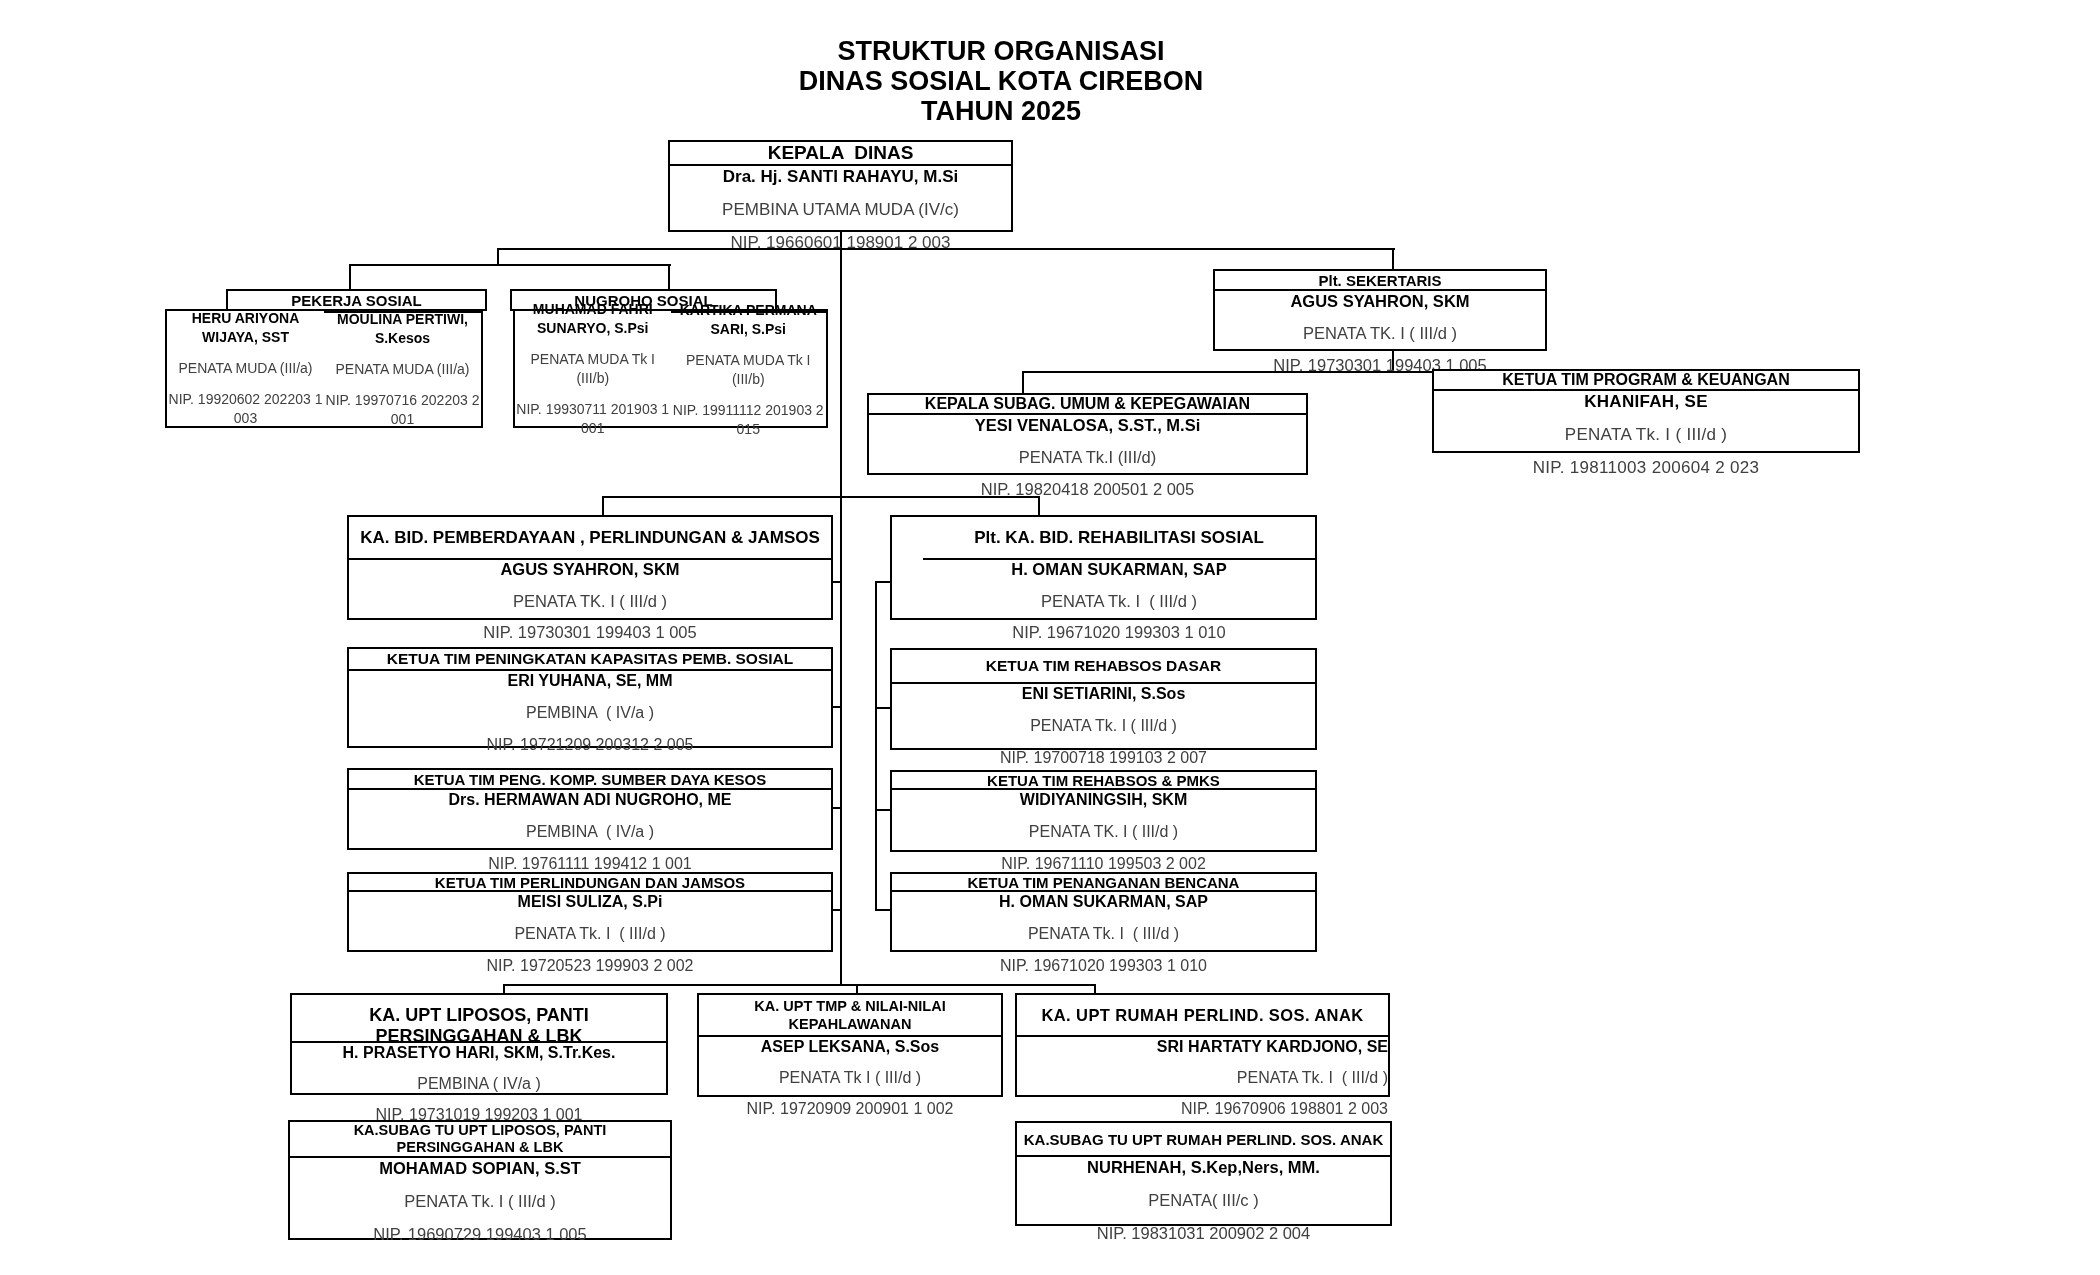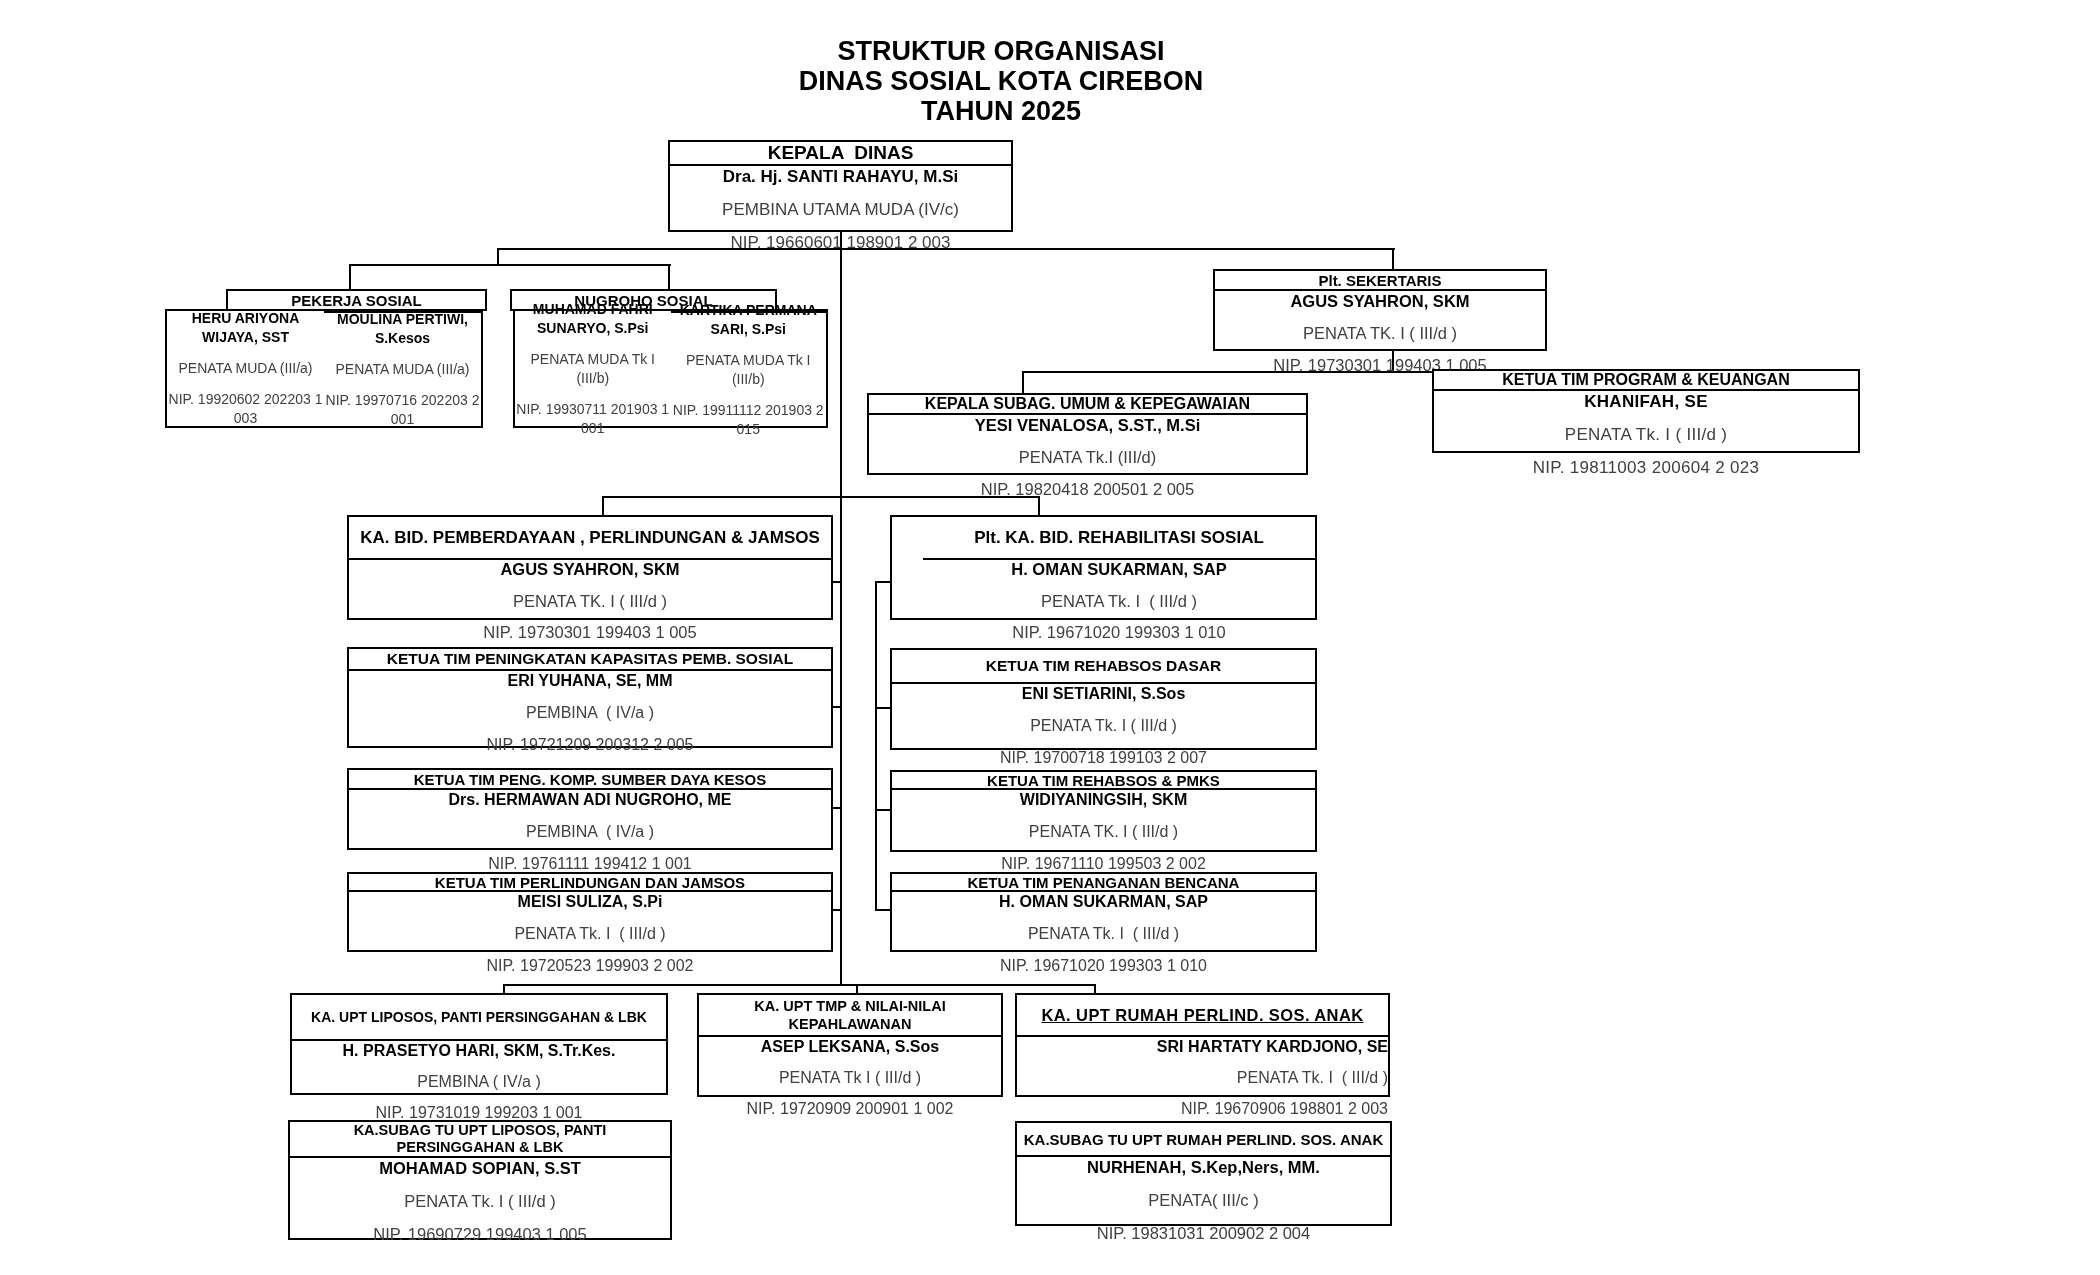--- a/index.html
+++ b/index.html
@@ -35,25 +35,25 @@
   .n-timrd{left:890px;top:648px;width:427px;height:102px;}  .n-timrd .hdr{height:34px;font-size:15.5px;}
   .n-timrd .body{font-size:16px;line-height:20px;}
   .n-timpk{left:347px;top:768px;width:486px;height:82px;}   .n-timpk .hdr{height:20px;font-size:15px;}
   .n-timpk .body{font-size:16px;line-height:20px;}
   .n-timrp{left:890px;top:770px;width:427px;height:82px;}   .n-timrp .hdr{height:18px;font-size:15px;}
   .n-timrp .body{font-size:16px;line-height:20px;}
   .n-timpj{left:347px;top:872px;width:486px;height:80px;}   .n-timpj .hdr{height:18px;font-size:15px;}
   .n-timpj .body{font-size:16px;line-height:20px;}
   .n-timpb{left:890px;top:872px;width:427px;height:80px;}   .n-timpb .hdr{height:18px;font-size:15px;}
   .n-timpb .body{font-size:16px;line-height:20px;}
-  .n-uptlip{left:290px;top:993px;width:378px;height:102px;} .n-uptlip .hdr{height:46px;font-size:14px;}
+  .n-uptlip{left:290px;top:993px;width:378px;height:102px;} .n-uptlip .hdr{height:32px;font-size:18px;margin-top:16px;}
   .n-uptlip .body{font-size:16px;line-height:19px;}
   .n-upttmp{left:697px;top:993px;width:306px;height:104px;} .n-upttmp .hdr{height:42px;font-size:14.5px;line-height:18px;}
   .n-upttmp .body{font-size:16px;line-height:19px;}
-  .n-uptrum{left:1015px;top:993px;width:375px;height:104px;}.n-uptrum .hdr{height:42px;font-size:16.5px;letter-spacing:.4px;text-decoration:underline;}
+  .n-uptrum{left:1015px;top:993px;width:375px;height:104px;}.n-uptrum .hdr{height:42px;font-size:16.5px;letter-spacing:.4px;}
   .n-uptrum .body{font-size:16px;line-height:19px;align-items:flex-end;}
   .n-stulip{left:288px;top:1120px;width:384px;height:120px;}.n-stulip .hdr{height:36px;font-size:14.5px;line-height:17px;}
   .n-stulip .body{font-size:16.5px;line-height:21px;}
   .n-sturum{left:1015px;top:1121px;width:377px;height:105px;}.n-sturum .hdr{height:34px;font-size:15px;}
   .n-sturum .body{font-size:16.5px;line-height:21px;}
 
   
   .shdr{position:absolute;border:2px solid #000;background:#fff;box-sizing:border-box;
         display:flex;align-items:center;justify-content:center;font-weight:bold;font-size:15px;
         text-align:center;white-space:pre-wrap;}

